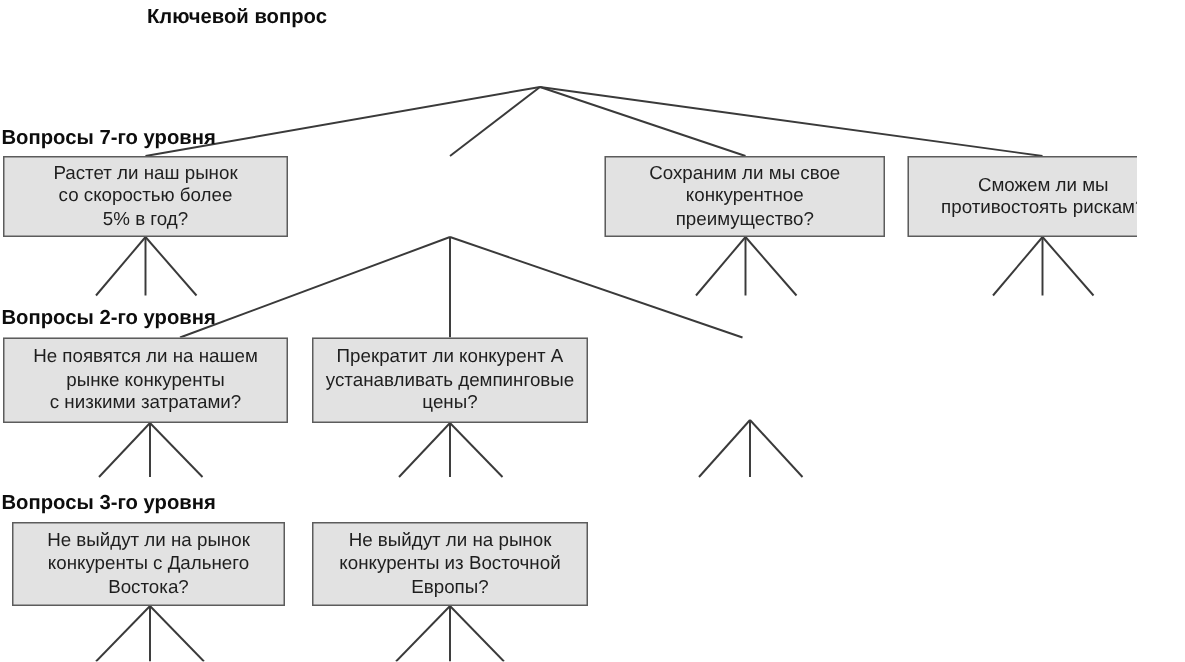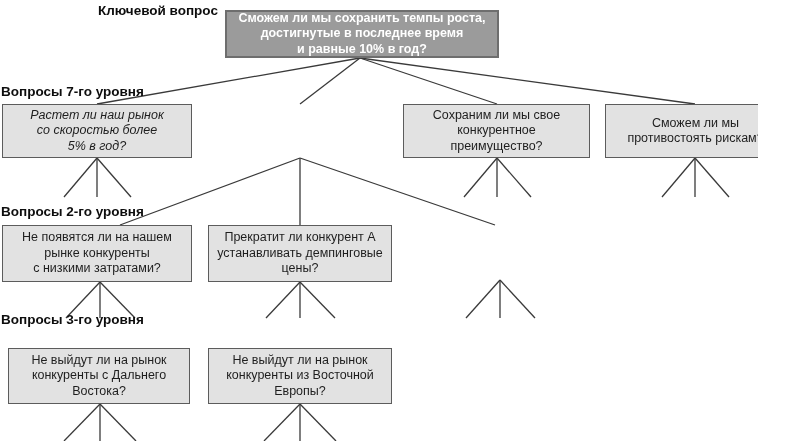--- a/index.html
+++ b/index.html
@@ -56,29 +56,29 @@
   .key-box {
     background: var(--key-box-fill);
     border: 2px solid var(--key-box-border);
     color: var(--key-box-text);
     font-weight: bold;
   }
   
   .key-label  { left: 98px;  top: 3px; }
   .key-box    { left: 225px; top: 10px;  width: 274px; height: 48px; }
   .lbl-l1     { left: 1px;   top: 84px; }
-  .l1b1       { left: 2px;   top: 104px; width: 190px; height: 54px; font-style: italic; }
+  .l1b1       { left: 2px;   top: 104px; width: 190px; height: 54px; }
   .l1b2       { left: 208px; top: 104px; width: 184px; height: 54px; }
   .l1b3       { left: 403px; top: 104px; width: 187px; height: 54px; }
   .l1b4       { left: 605px; top: 104px; width: 181px; height: 54px; }
   .lbl-l2     { left: 1px;   top: 204px; }
   .l2b1       { left: 2px;   top: 225px; width: 190px; height: 57px; }
   .l2b2       { left: 208px; top: 225px; width: 184px; height: 57px; }
   .l2b3       { left: 405px; top: 225px; width: 344px; height: 55px; }
-  .lbl-l3     { left: 1px;   top: 312px; }
+  .lbl-l3     { left: 1px;   top: 327px; }
   .l3b1       { left: 8px;   top: 348px; width: 182px; height: 56px; }
   .l3b2       { left: 208px; top: 348px; width: 184px; height: 56px; }
 </style>
 </head>
 <body>
 
 <div class="stage">
 
   <svg class="connectors" viewBox="0 0 790 441" xmlns="http://www.w3.org/2000/svg">
 
@@ -138,23 +138,20 @@
     </g>
 
     <g>
       <line x1="300" y1="404" x2="264" y2="441"></line>
       <line x1="300" y1="404" x2="300" y2="441"></line>
       <line x1="300" y1="404" x2="336" y2="441"></line>
     </g>
   </svg>
 
   <div class="lvl-label key-label">Ключевой вопрос</div>
-  <div class="qbox key-box">Сможем ли мы сохранить темпы роста,
-достигнутые в последнее время
-и равные 10% в год?</div>
 
   <div class="lvl-label lbl-l1">Вопросы 7-го уровня</div>
   <div class="qbox l1b1">Растет ли наш рынок
 со скоростью более
 5% в год?</div>
   <div class="qbox l1b4">Сможем ли мы
 противостоять рискам?</div>
   <div class="qbox l1b3">Сохраним ли мы свое
 конкурентное
 преимущество?</div>

